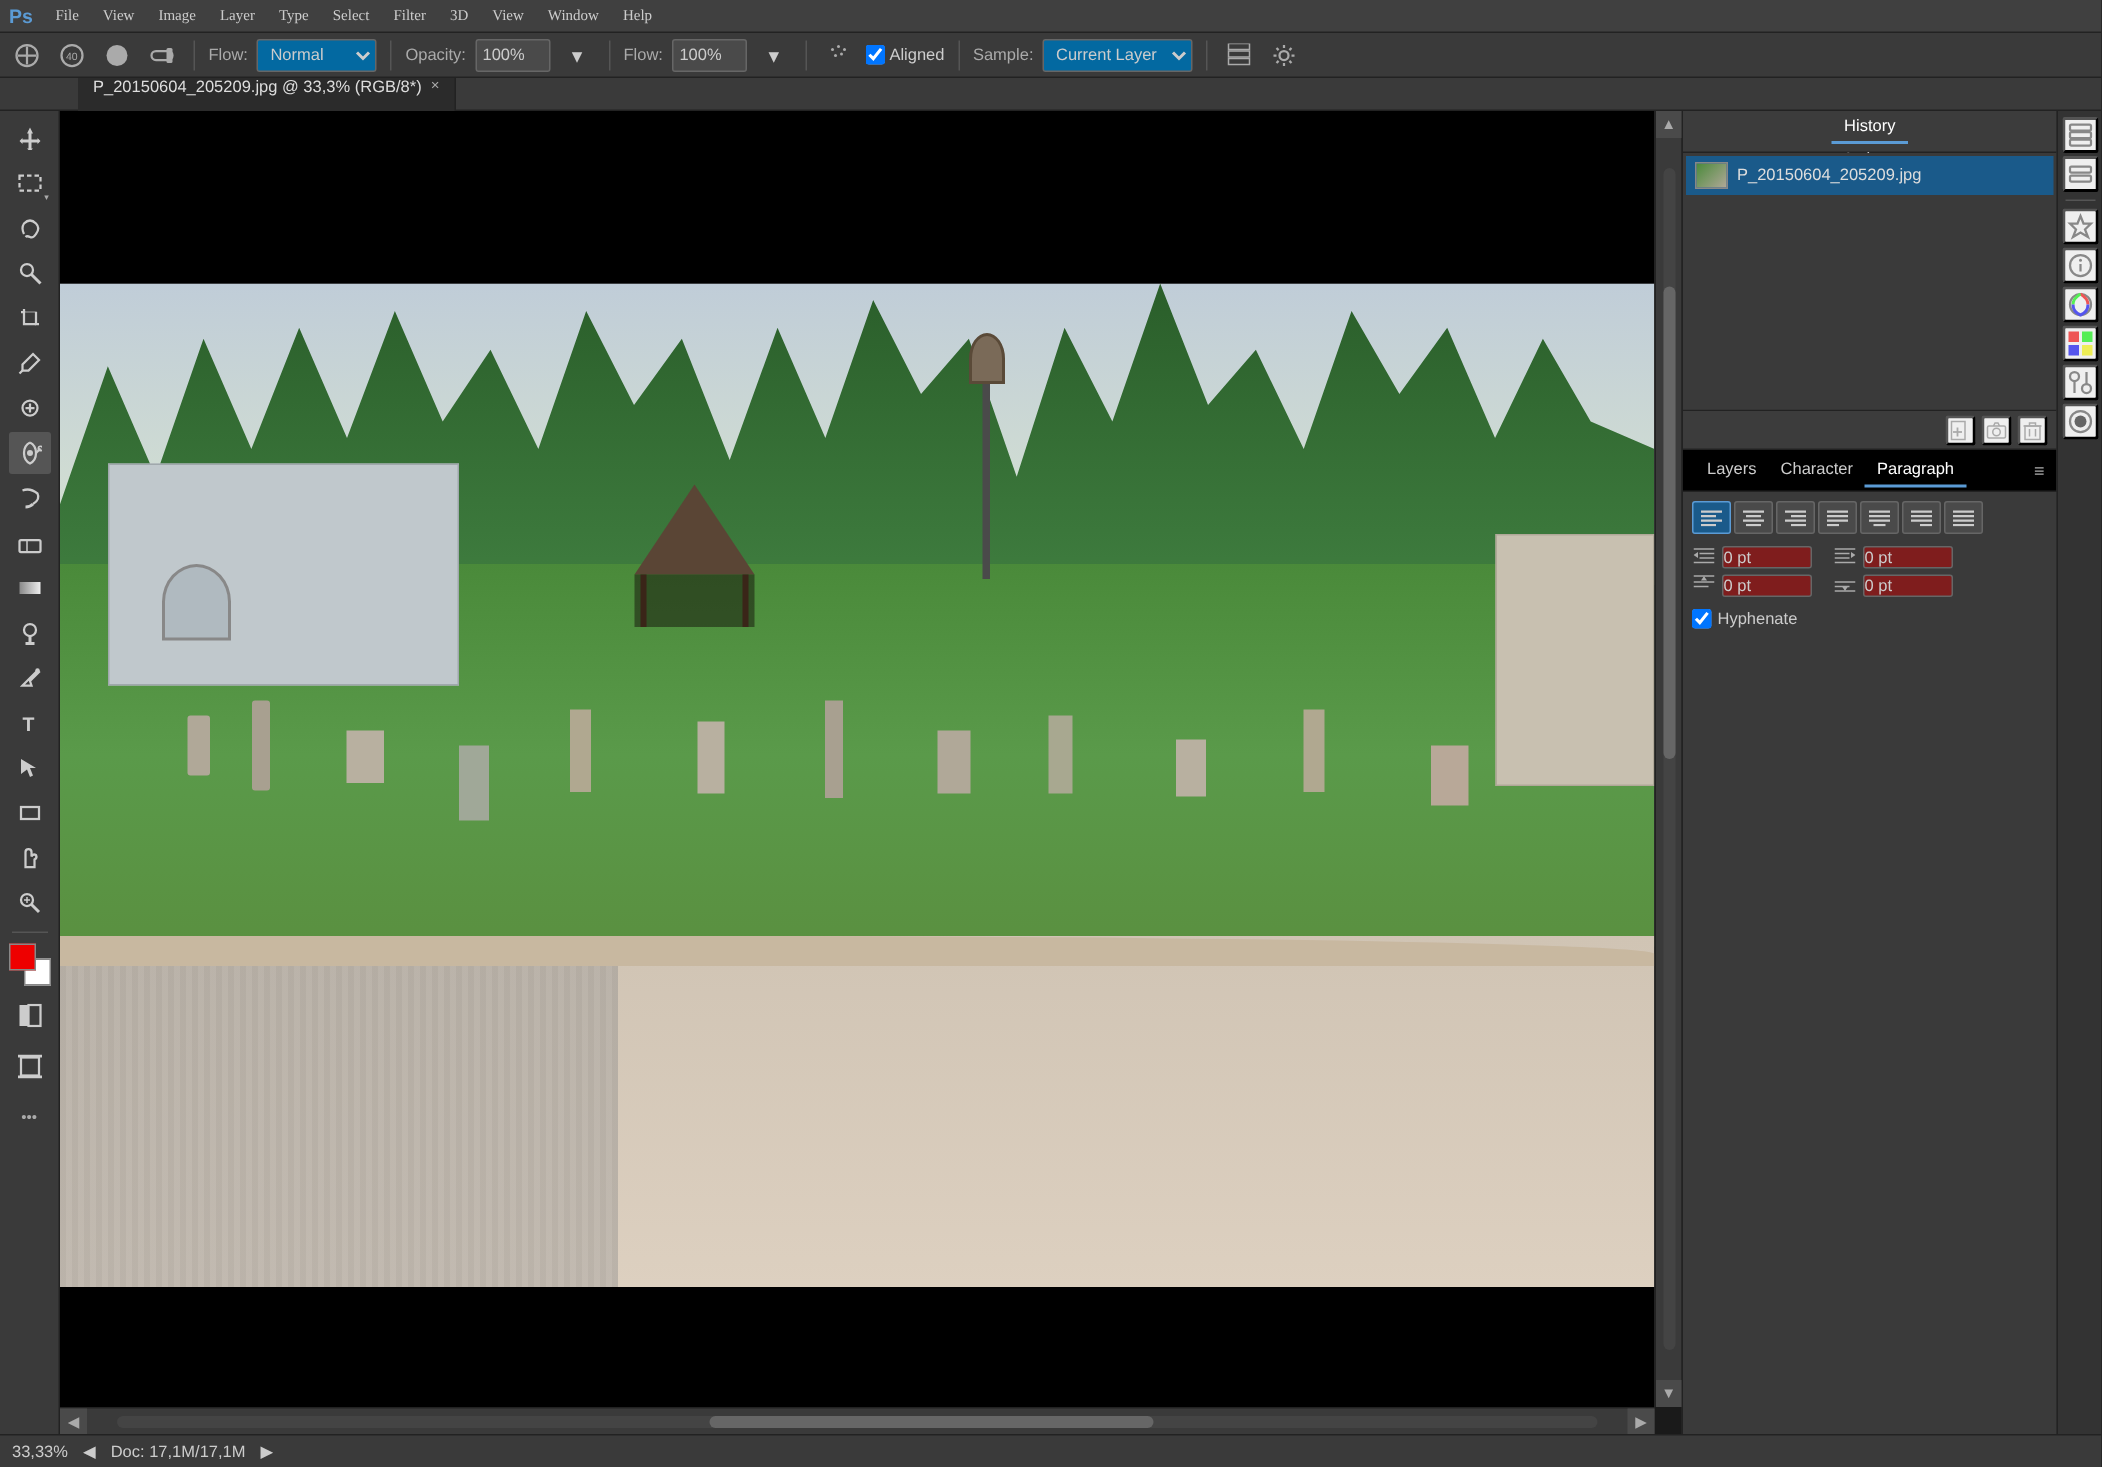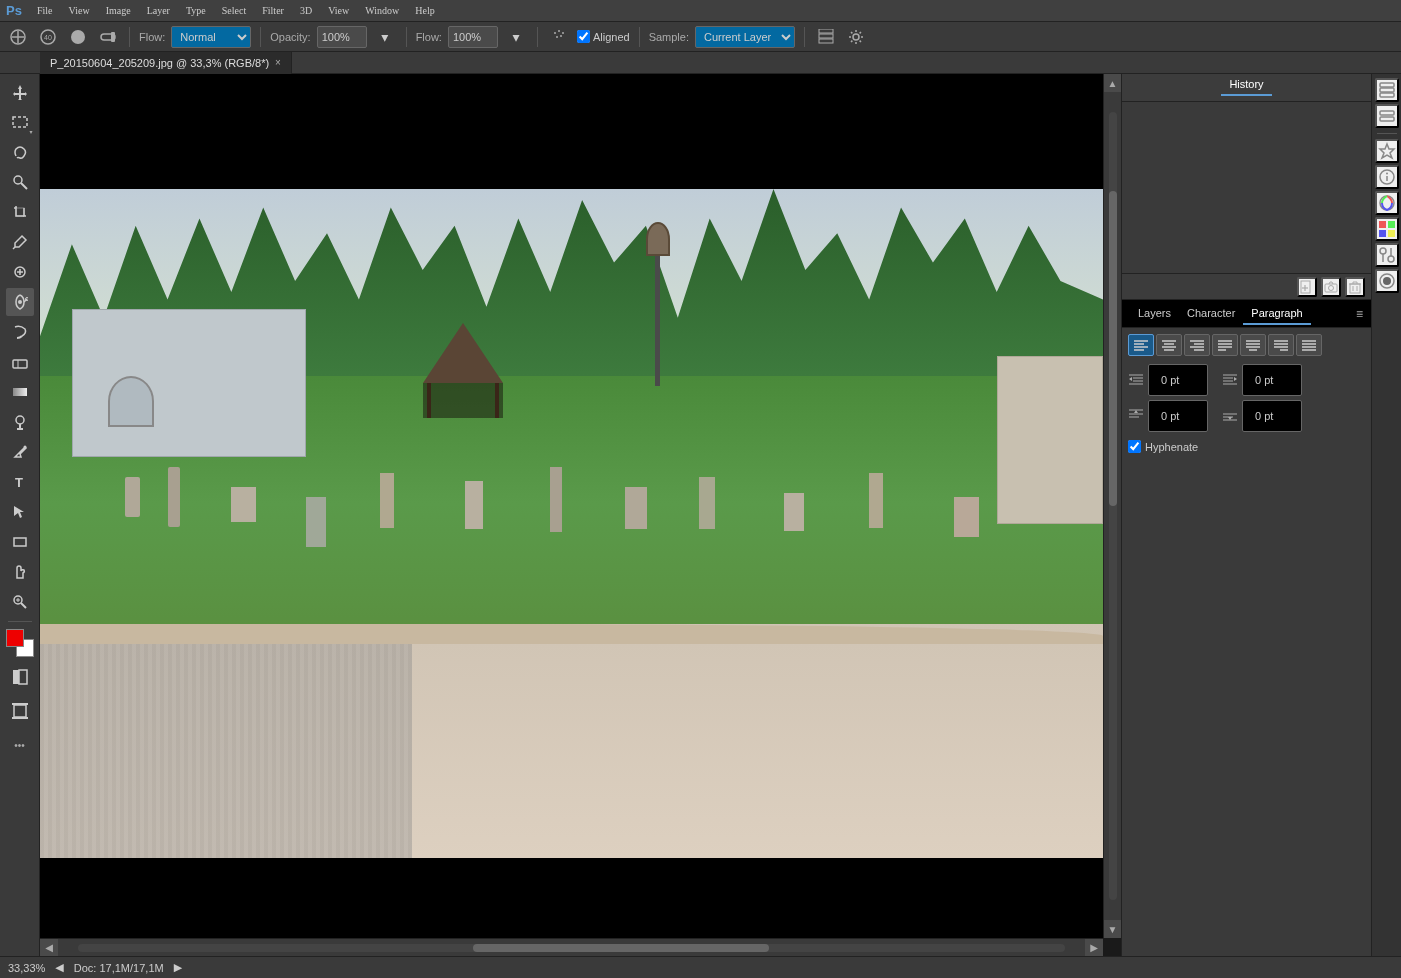--- a/index.html
+++ b/index.html
@@ -115,25 +115,26 @@
       align-items: center;
       border-bottom: 1px solid #222;
       padding-left: 40px;
     }
     .tab {
       height: 22px;
       padding: 0 10px;
       background: #4a4a4a;
       border-right: 1px solid #222;
       display: flex;
-      align-items: center;
+      align-items: flex-start;
       gap: 6px;
       font-size: 11px;
       color: #ddd;
       cursor: pointer;
+      margin-left: 12px;
     }
     .tab.active { background: #2b2b2b; }
     .tab-close {
       font-size: 10px;
       color: #aaa;
       cursor: pointer;
     }
 
     
     .main-area {
@@ -412,26 +413,26 @@
       gap: 4px;
     }
     .para-icon {
       color: #aaa;
       font-size: 12px;
       width: 16px;
       text-align: center;
     }
     .para-input {
       width: 60px;
-      height: 32px;
-      background: #000000;
+      height: 15px;
+      background: #7f1d1d;
       border: 1px solid #666;
       color: #ccc;
       font-size: 11px;
-      padding: 0 12px;
+      padding: 0 0;
       border-radius: 2px;
     }
     .para-check-row {
       display: flex;
       align-items: center;
       gap: 4px;
       margin-top: 8px;
     }
 
     
@@ -777,20 +778,24 @@
 
   <div class="right-panel">
 
     <div class="history-panel">
       <div class="panel-header">
         <div class="panel-tab active">History</div>
         <div class="panel-tab">Actions</div>
         <span class="panel-menu-icon">≡</span>
       </div>
       <div class="panel-content">
+        <div class="history-item active">
+          <div class="history-thumb" style="background:linear-gradient(135deg,#4a8a3a,#b0a898);"></div>
+          <span class="history-text">P_20150604_205209.jpg</span>
+        </div>
       </div>
     </div>
 
     <div class="bottom-panel-icons">
       <button class="bp-icon">
         <svg width="14" height="14" viewBox="0 0 14 14">
           <rect x="1" y="1" width="9" height="12" fill="none" stroke="#aaa" stroke-width="1"></rect>
           <line x1="5" y1="5" x2="5" y2="11" stroke="#aaa" stroke-width="1.2"></line>
           <line x1="2" y1="8" x2="8" y2="8" stroke="#aaa" stroke-width="1.2"></line>
         </svg>

